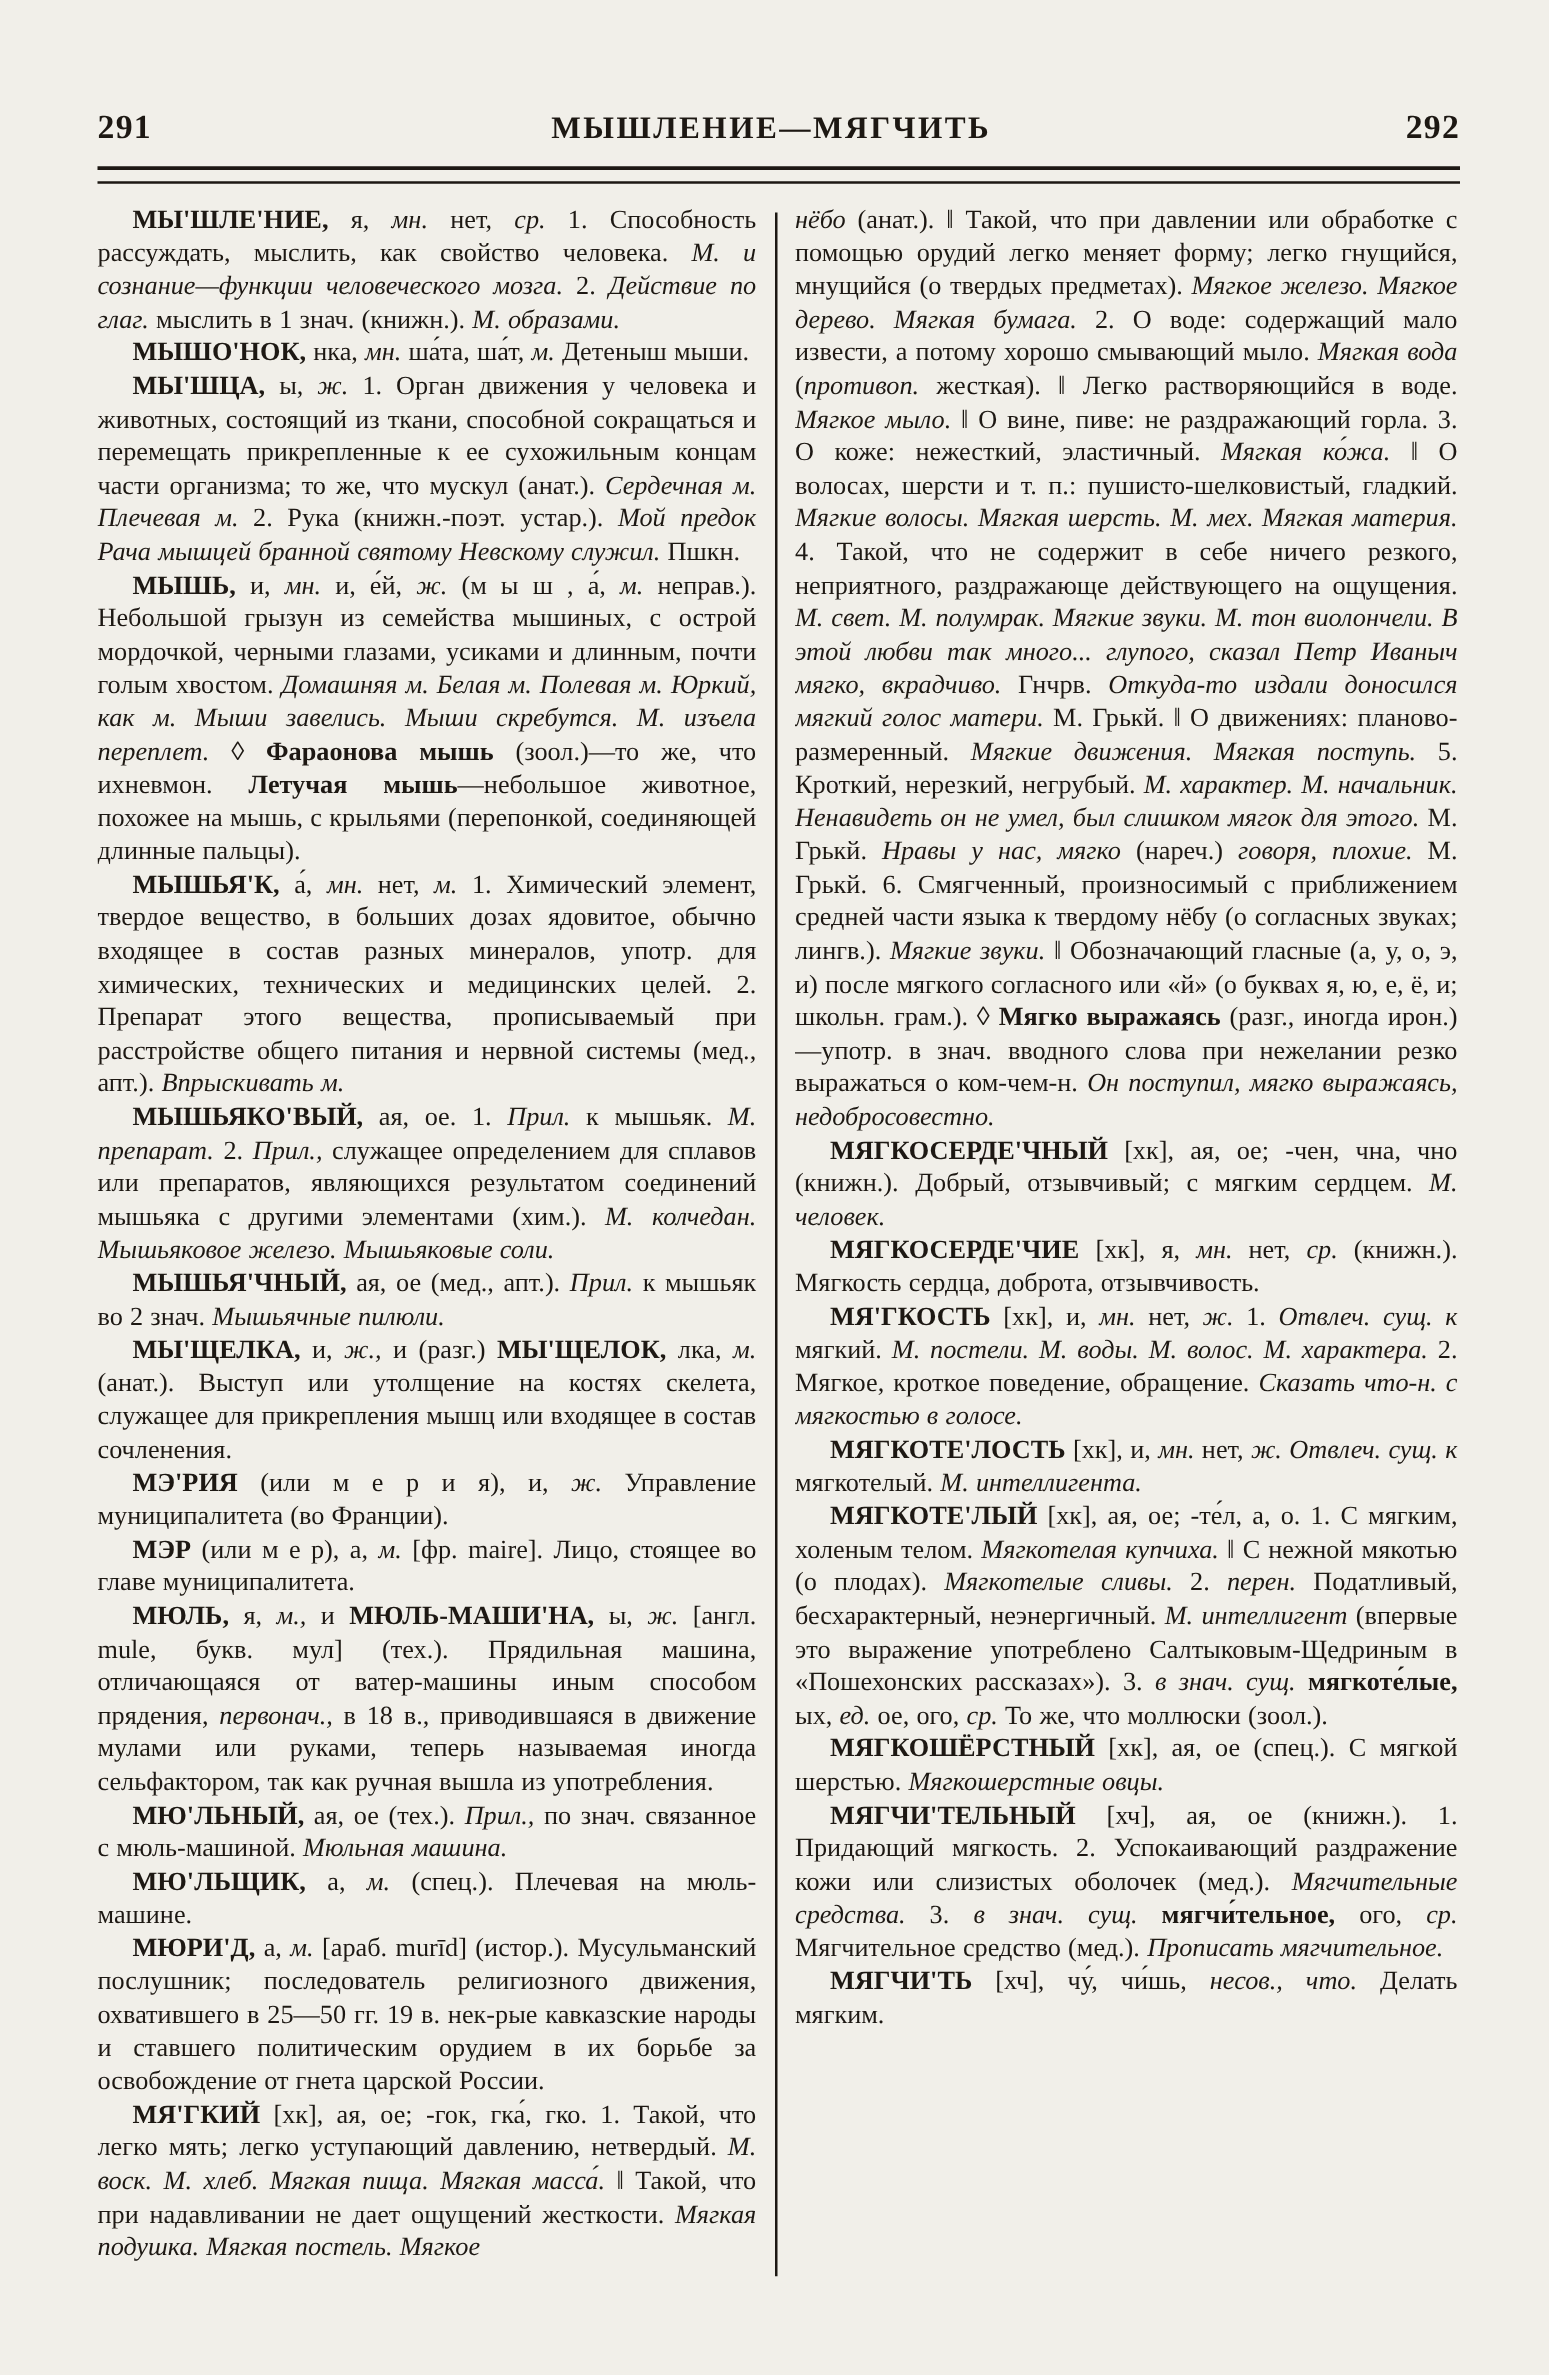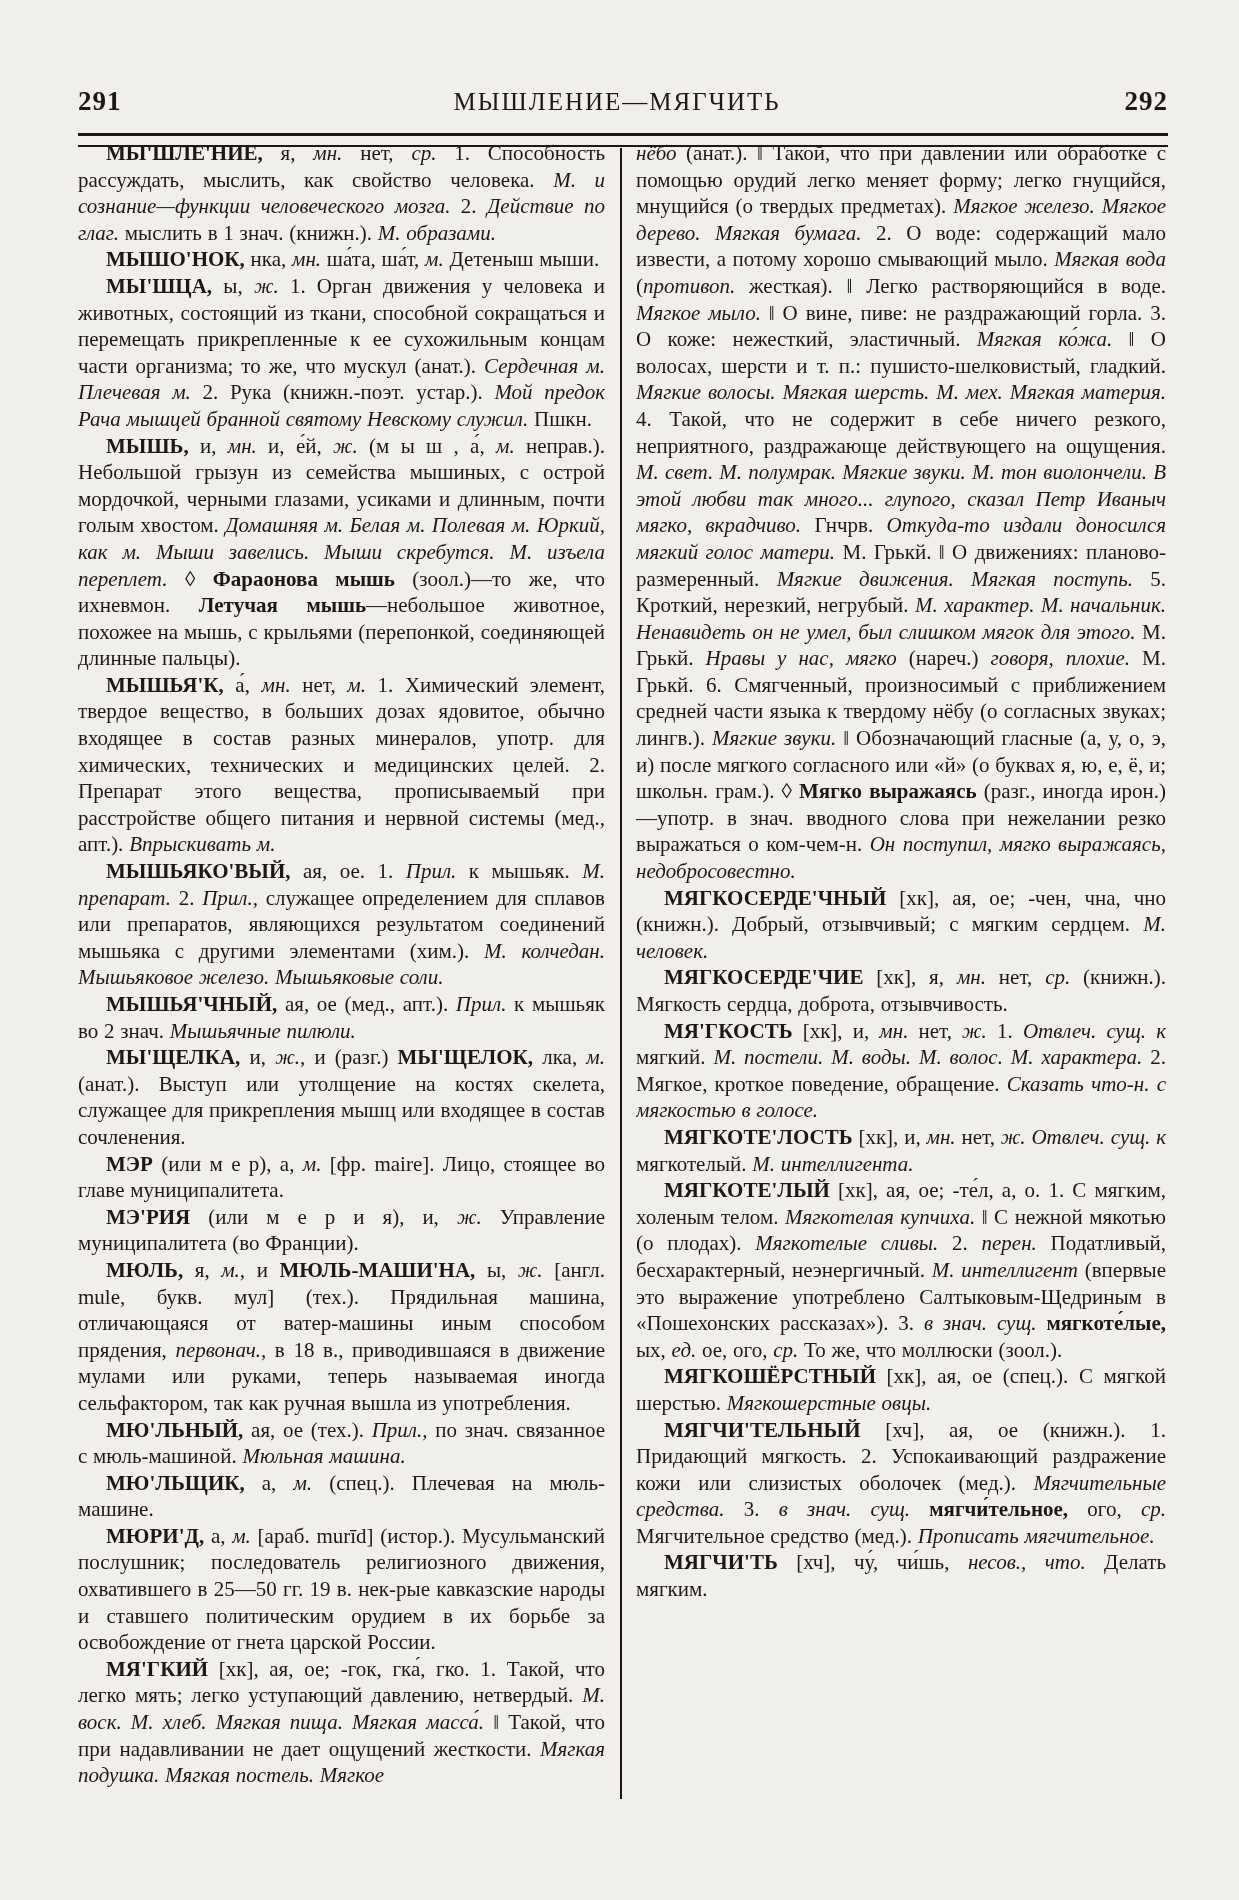--- a/index.html
+++ b/index.html
@@ -14,30 +14,30 @@
     color:var(--ink);
     overflow:hidden;
   }
   .page{position:relative;width:1239px;height:1516px;}
   .header{
     position:absolute;top:86px;left:78px;width:1090px;
     display:flex;justify-content:space-between;align-items:baseline;
   }
   .page-num{font-size:27px;font-weight:bold;letter-spacing:1px;}
   .running-head{
-    font-size:25px;font-weight:normal;letter-spacing:2px;
+    font-size:25px;font-weight:bold;letter-spacing:2px;
     transform:translateX(-6px);
   }
   .rule{
     position:absolute;top:133px;left:78px;width:1090px;height:9px;
     border-top:3px solid var(--ink);
     border-bottom:2px solid var(--ink);
   }
   .columns{
-    position:absolute;top:140px;left:78px;width:1090px;height:1665px;
+    position:absolute;top:162px;left:78px;width:1090px;height:1665px;
     display:flex;
   }
   .col{
     width:527px;height:1660px;overflow:hidden;
     text-align:justify;
   }
   .col.right{width:530px;}
   .divider{
     width:2px;background:var(--ink);
     margin:8px 14px 6px 15px;
@@ -66,22 +66,22 @@
   <div class="columns">
     <div class="col left" id="col-left">
         <p class="entry"><span class="seg-b">МЫ'ШЛЕ'НИЕ,</span><span class="seg-n"> я, </span><span class="seg-i">мн.</span><span class="seg-n"> нет, </span><span class="seg-i">ср.</span><span class="seg-n"> 1. Способность рассуждать, мыслить, как свойство человека. </span><span class="seg-i">М. и сознание—функции человеческого мозга.</span><span class="seg-n"> 2. </span><span class="seg-i">Действие по глаг.</span><span class="seg-n"> мыслить в 1 знач. (книжн.). </span><span class="seg-i">М. образами.</span></p>
         <p class="entry"><span class="seg-b">МЫШО'НОК,</span><span class="seg-n"> нка, </span><span class="seg-i">мн.</span><span class="seg-n"> ша́та, ша́т, </span><span class="seg-i">м.</span><span class="seg-n"> Детеныш мыши.</span></p>
         <p class="entry"><span class="seg-b">МЫ'ШЦА,</span><span class="seg-n"> ы, </span><span class="seg-i">ж.</span><span class="seg-n"> 1. Орган движения у человека и животных, состоящий из ткани, способной сокращаться и перемещать прикрепленные к ее сухожильным концам части организма; то же, что мускул (анат.). </span><span class="seg-i">Сердечная м. Плечевая м.</span><span class="seg-n"> 2. Рука (книжн.-поэт. устар.). </span><span class="seg-i">Мой предок Рача мышцей бранной святому Невскому служил.</span><span class="seg-n"> Пшкн.</span></p>
         <p class="entry"><span class="seg-b">МЫШЬ,</span><span class="seg-n"> и, </span><span class="seg-i">мн.</span><span class="seg-n"> и, е́й, </span><span class="seg-i">ж.</span><span class="seg-n"> (м ы ш , а́, </span><span class="seg-i">м.</span><span class="seg-n"> неправ.). Небольшой грызун из семейства мышиных, с острой мордочкой, черными глазами, усиками и длинным, почти голым хвостом. </span><span class="seg-i">Домашняя м. Белая м. Полевая м. Юркий, как м. Мыши завелись. Мыши скребутся. М. изъела переплет.</span><span class="seg-n"> ◊ </span><span class="seg-b">Фараонова мышь</span><span class="seg-n"> (зоол.)—то же, что ихневмон. </span><span class="seg-b">Летучая мышь</span><span class="seg-n">—небольшое животное, похожее на мышь, с крыльями (перепонкой, соединяющей длинные пальцы).</span></p>
         <p class="entry"><span class="seg-b">МЫШЬЯ'К,</span><span class="seg-n"> а́, </span><span class="seg-i">мн.</span><span class="seg-n"> нет, </span><span class="seg-i">м.</span><span class="seg-n"> 1. Химический элемент, твердое вещество, в больших дозах ядовитое, обычно входящее в состав разных минералов, употр. для химических, технических и медицинских целей. 2. Препарат этого вещества, прописываемый при расстройстве общего питания и нервной системы (мед., апт.). </span><span class="seg-i">Впрыскивать м.</span></p>
         <p class="entry"><span class="seg-b">МЫШЬЯКО'ВЫЙ,</span><span class="seg-n"> ая, ое. 1. </span><span class="seg-i">Прил.</span><span class="seg-n"> к мышьяк. </span><span class="seg-i">М. препарат.</span><span class="seg-n"> 2. </span><span class="seg-i">Прил.,</span><span class="seg-n"> служащее определением для сплавов или препаратов, являющихся результатом соединений мышьяка с другими элементами (хим.). </span><span class="seg-i">М. колчедан. Мышьяковое железо. Мышьяковые соли.</span></p>
         <p class="entry"><span class="seg-b">МЫШЬЯ'ЧНЫЙ,</span><span class="seg-n"> ая, ое (мед., апт.). </span><span class="seg-i">Прил.</span><span class="seg-n"> к мышьяк во 2 знач. </span><span class="seg-i">Мышьячные пилюли.</span></p>
         <p class="entry"><span class="seg-b">МЫ'ЩЕЛКА,</span><span class="seg-n"> и, </span><span class="seg-i">ж.,</span><span class="seg-n"> и (разг.) </span><span class="seg-b">МЫ'ЩЕЛОК,</span><span class="seg-n"> лка, </span><span class="seg-i">м.</span><span class="seg-n"> (анат.). Выступ или утолщение на костях скелета, служащее для прикрепления мышц или входящее в состав сочленения.</span></p>
+        <p class="entry"><span class="seg-b">МЭ'РИЯ</span><span class="seg-n"> (или м е р и я), и, </span><span class="seg-i">ж.</span><span class="seg-n"> Управление муниципалитета (во Франции).</span></p>
         <p class="entry"><span class="seg-b">МЭР</span><span class="seg-n"> (или м е р), а, </span><span class="seg-i">м.</span><span class="seg-n"> [фр. maire]. Лицо, стоящее во главе муниципалитета.</span></p>
-        <p class="entry"><span class="seg-b">МЭ'РИЯ</span><span class="seg-n"> (или м е р и я), и, </span><span class="seg-i">ж.</span><span class="seg-n"> Управление муниципалитета (во Франции).</span></p>
         <p class="entry"><span class="seg-b">МЮЛЬ,</span><span class="seg-n"> я, </span><span class="seg-i">м.,</span><span class="seg-n"> и </span><span class="seg-b">МЮЛЬ-МАШИ'НА,</span><span class="seg-n"> ы, </span><span class="seg-i">ж.</span><span class="seg-n"> [англ. mule, букв. мул] (тех.). Прядильная машина, отличающаяся от ватер-машины иным способом прядения, </span><span class="seg-i">первонач.,</span><span class="seg-n"> в 18 в., приводившаяся в движение мулами или руками, теперь называемая иногда сельфактором, так как ручная вышла из употребления.</span></p>
         <p class="entry"><span class="seg-b">МЮ'ЛЬНЫЙ,</span><span class="seg-n"> ая, ое (тех.). </span><span class="seg-i">Прил.,</span><span class="seg-n"> по знач. связанное с мюль-машиной. </span><span class="seg-i">Мюльная машина.</span></p>
         <p class="entry"><span class="seg-b">МЮ'ЛЬЩИК,</span><span class="seg-n"> а, </span><span class="seg-i">м.</span><span class="seg-n"> (спец.). Плечевая на мюль-машине.</span></p>
         <p class="entry"><span class="seg-b">МЮРИ'Д,</span><span class="seg-n"> а, </span><span class="seg-i">м.</span><span class="seg-n"> [араб. murīd] (истор.). Мусульманский послушник; последователь религиозного движения, охватившего в 25—50 гг. 19 в. нек-рые кавказские народы и ставшего политическим орудием в их борьбе за освобождение от гнета царской России.</span></p>
         <p class="entry"><span class="seg-b">МЯ'ГКИЙ</span><span class="seg-n"> [хк], ая, ое; -гок, гка́, гко. 1. Такой, что легко мять; легко уступающий давлению, нетвердый. </span><span class="seg-i">М. воск. М. хлеб. Мягкая пища. Мягкая масса́.</span><span class="seg-n"> ‖ Такой, что при надавливании не дает ощущений жесткости. </span><span class="seg-i">Мягкая подушка. Мягкая постель. Мягкое</span></p>
       </div>
     <div class="divider"></div>
     <div class="col right" id="col-right">
         <p class="entry cont"><span class="seg-i">нёбо</span><span class="seg-n"> (анат.). ‖ Такой, что при давлении или обработке с помощью орудий легко меняет форму; легко гнущийся, мнущийся (о твердых предметах). </span><span class="seg-i">Мягкое железо. Мягкое дерево. Мягкая бумага.</span><span class="seg-n"> 2. О воде: содержащий мало извести, а потому хорошо смывающий мыло. </span><span class="seg-i">Мягкая вода</span><span class="seg-n"> (</span><span class="seg-i">противоп.</span><span class="seg-n"> жесткая). ‖ Легко растворяющийся в воде. </span><span class="seg-i">Мягкое мыло.</span><span class="seg-n"> ‖ О вине, пиве: не раздражающий горла. 3. О коже: нежесткий, эластичный. </span><span class="seg-i">Мягкая ко́жа.</span><span class="seg-n"> ‖ О волосах, шерсти и т. п.: пушисто-шелковистый, гладкий. </span><span class="seg-i">Мягкие волосы. Мягкая шерсть. М. мех. Мягкая материя.</span><span class="seg-n"> 4. Такой, что не содержит в себе ничего резкого, неприятного, раздражающе действующего на ощущения. </span><span class="seg-i">М. свет. М. полумрак. Мягкие звуки. М. тон виолончели. В этой любви так много... глупого, сказал Петр Иваныч мягко, вкрадчиво.</span><span class="seg-n"> Гнчрв. </span><span class="seg-i">Откуда-то издали доносился мягкий голос матери.</span><span class="seg-n"> М. Грькй. ‖ О движениях: планово-размеренный. </span><span class="seg-i">Мягкие движения. Мягкая поступь.</span><span class="seg-n"> 5. Кроткий, нерезкий, негрубый. </span><span class="seg-i">М. характер. М. начальник. Ненавидеть он не умел, был слишком мягок для этого.</span><span class="seg-n"> М. Грькй. </span><span class="seg-i">Нравы у нас, мягко</span><span class="seg-n"> (нареч.) </span><span class="seg-i">говоря, плохие.</span><span class="seg-n"> М. Грькй. 6. Смягченный, произносимый с приближением средней части языка к твердому нёбу (о согласных звуках; лингв.). </span><span class="seg-i">Мягкие звуки.</span><span class="seg-n"> ‖ Обозначающий гласные (а, у, о, э, и) после мягкого согласного или «й» (о буквах я, ю, е, ё, и; школьн. грам.). ◊ </span><span class="seg-b">Мягко выражаясь</span><span class="seg-n"> (разг., иногда ирон.)—употр. в знач. вводного слова при нежелании резко выражаться о ком-чем-н. </span><span class="seg-i">Он поступил, мягко выражаясь, недобросовестно.</span></p>
         <p class="entry"><span class="seg-b">МЯГКОСЕРДЕ'ЧНЫЙ</span><span class="seg-n"> [хк], ая, ое; -чен, чна, чно (книжн.). Добрый, отзывчивый; с мягким сердцем. </span><span class="seg-i">М. человек.</span></p>

